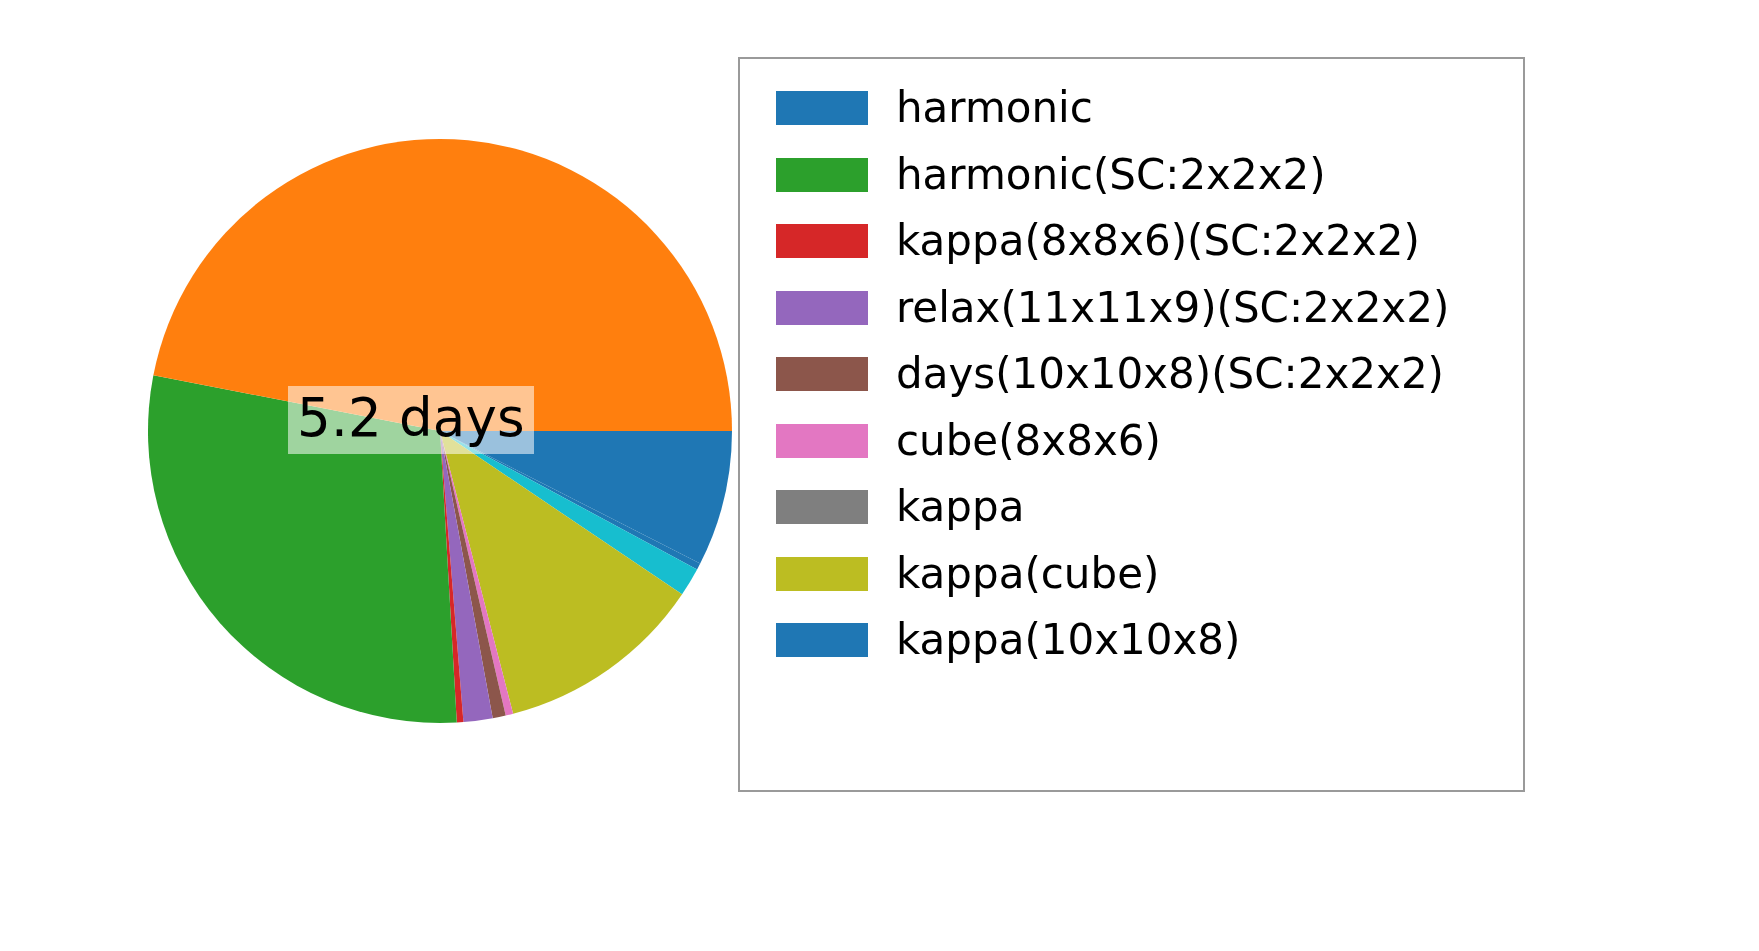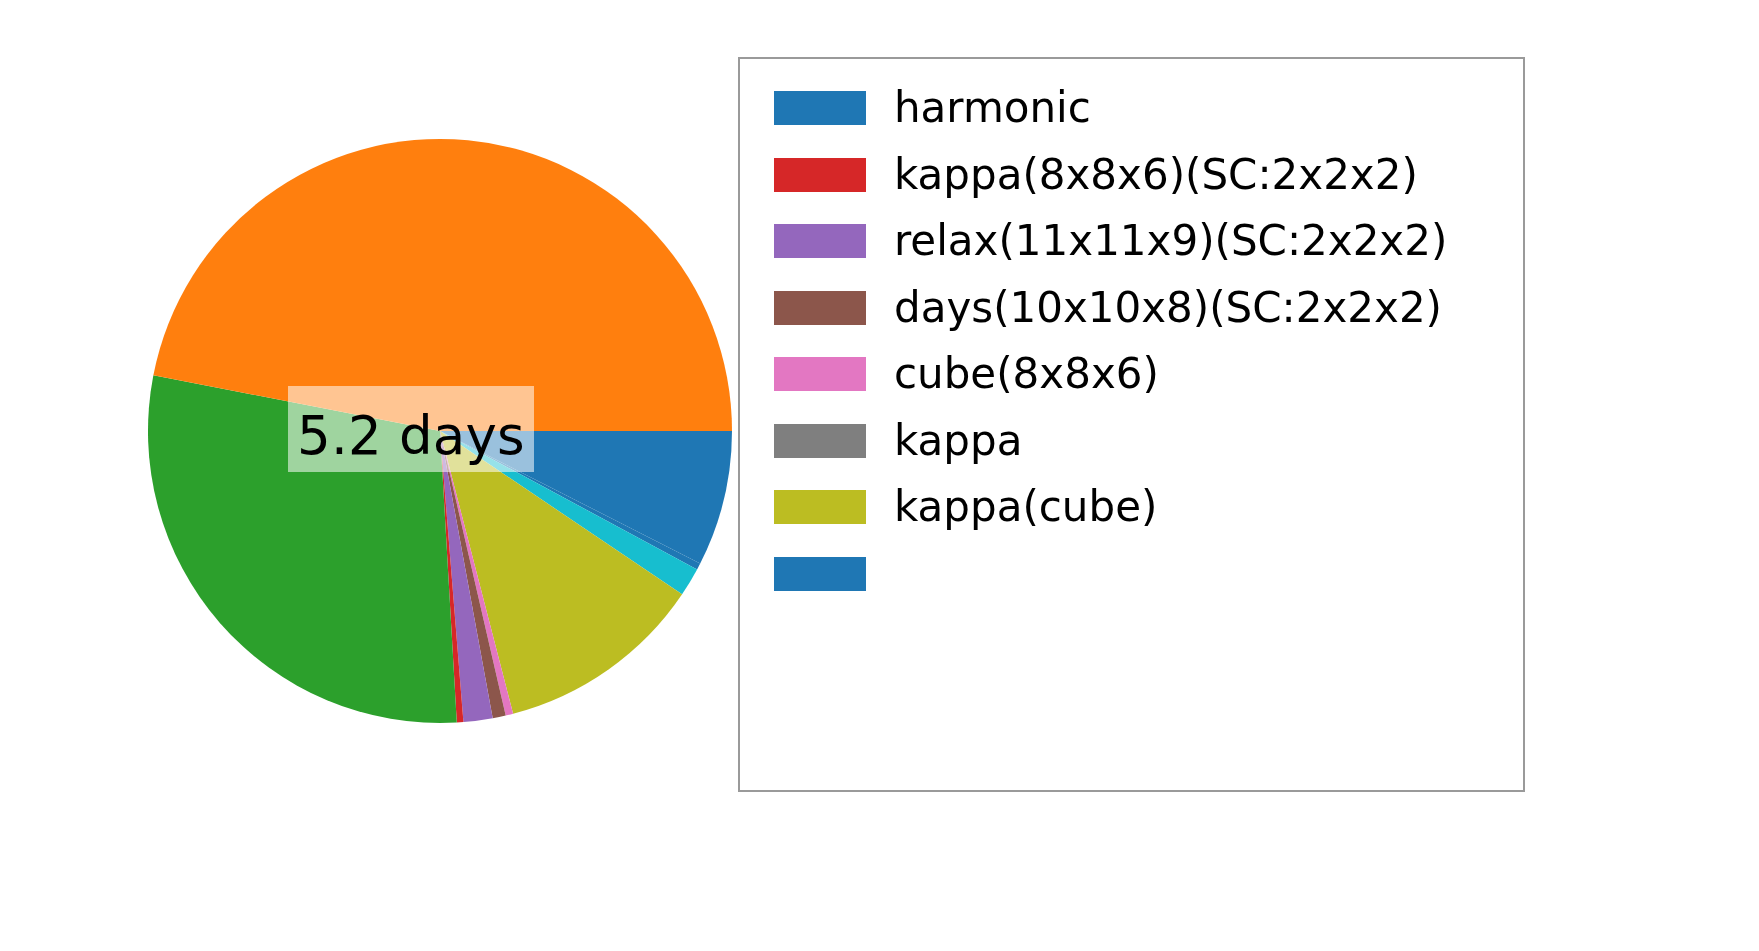--- a/index.html
+++ b/index.html
@@ -30,21 +30,21 @@
     height: 951px;
   }
   #pie-svg {
     position: absolute;
     left: 0; top: 0;
   }
   #center-label {
     position: absolute;
     left: 288px;
     top: 386px;
-    padding: 23px 9px 9px 9px;
+    padding: 5px 9px 9px 9px;
     background: rgba(255,255,255,0.55);
     color: #000000;
     font-size: 53px;
     line-height: 1.02;
     letter-spacing: 0.2px;
     white-space: nowrap;
     font-family: "DejaVu Sans", sans-serif;
   }
   
   #legend {
@@ -52,24 +52,24 @@
     left: 738px;
     top: 57px;
     width: 787px;
     height: 735px;
     box-sizing: border-box;
     border: 2px solid #9a9a9a;
     background: #ffffff;
   }
   #legend-list {
     position: absolute;
-    left: 1px; top: 0;
+    left: 12px; top: 0;
     width: 100%;
     height: 100%;
-    padding: 16px 0 0 13px;
+    padding: 16px 0 0 4px;
     margin: 0;
     box-sizing: border-box;
     display: flex;
     flex-direction: column;
     justify-content: flex-start;
   }
   .legend-row {
     display: flex;
     align-items: center;
     height: 66.5px;
@@ -113,20 +113,24 @@
     <div id="center-label">5.2 days</div>
   </div>
 
   <div id="legend">
     <div id="legend-list">
         <div class="legend-row">
           <span class="legend-swatch" style="background: rgb(31, 119, 180);"></span>
           <span class="legend-label">harmonic</span>
         </div>
         <div class="legend-row">
+          <span class="legend-swatch" style="background: rgb(44, 160, 44);"></span>
+          <span class="legend-label">harmonic(SC:2x2x2)</span>
+        </div>
+        <div class="legend-row">
           <span class="legend-swatch" style="background: rgb(214, 39, 40);"></span>
           <span class="legend-label">kappa(8x8x6)(SC:2x2x2)</span>
         </div>
         <div class="legend-row">
           <span class="legend-swatch" style="background: rgb(148, 103, 189);"></span>
           <span class="legend-label">relax(11x11x9)(SC:2x2x2)</span>
         </div>
         <div class="legend-row">
           <span class="legend-swatch" style="background: rgb(140, 86, 75);"></span>
           <span class="legend-label">days(10x10x8)(SC:2x2x2)</span>
@@ -138,17 +142,18 @@
         <div class="legend-row">
           <span class="legend-swatch" style="background: rgb(127, 127, 127);"></span>
           <span class="legend-label">kappa</span>
         </div>
         <div class="legend-row">
           <span class="legend-swatch" style="background: rgb(188, 189, 34);"></span>
           <span class="legend-label">kappa(cube)</span>
         </div>
         <div class="legend-row">
           <span class="legend-swatch" style="background: rgb(31, 119, 180);"></span>
+          <span class="legend-label">kappa(10x10x8)</span>
         </div>
       </div>
   </div>
 
 </div>
 
 </body></html>

